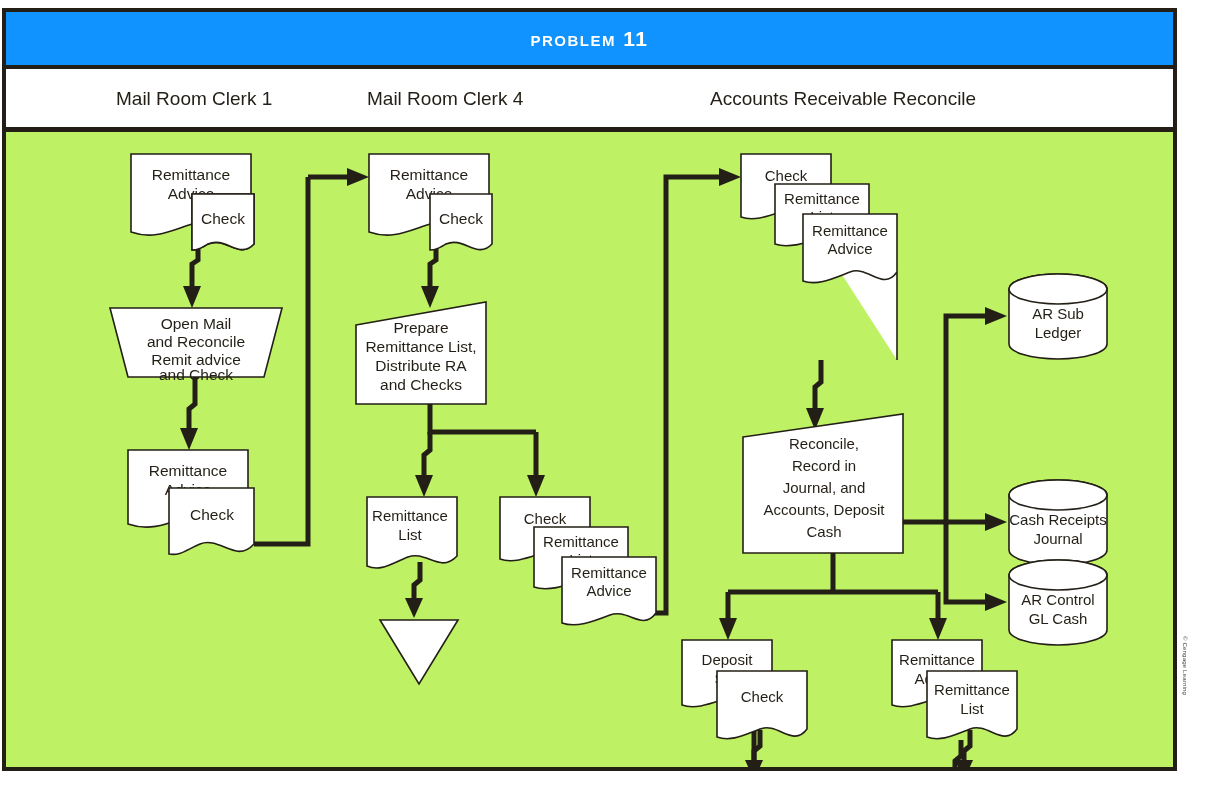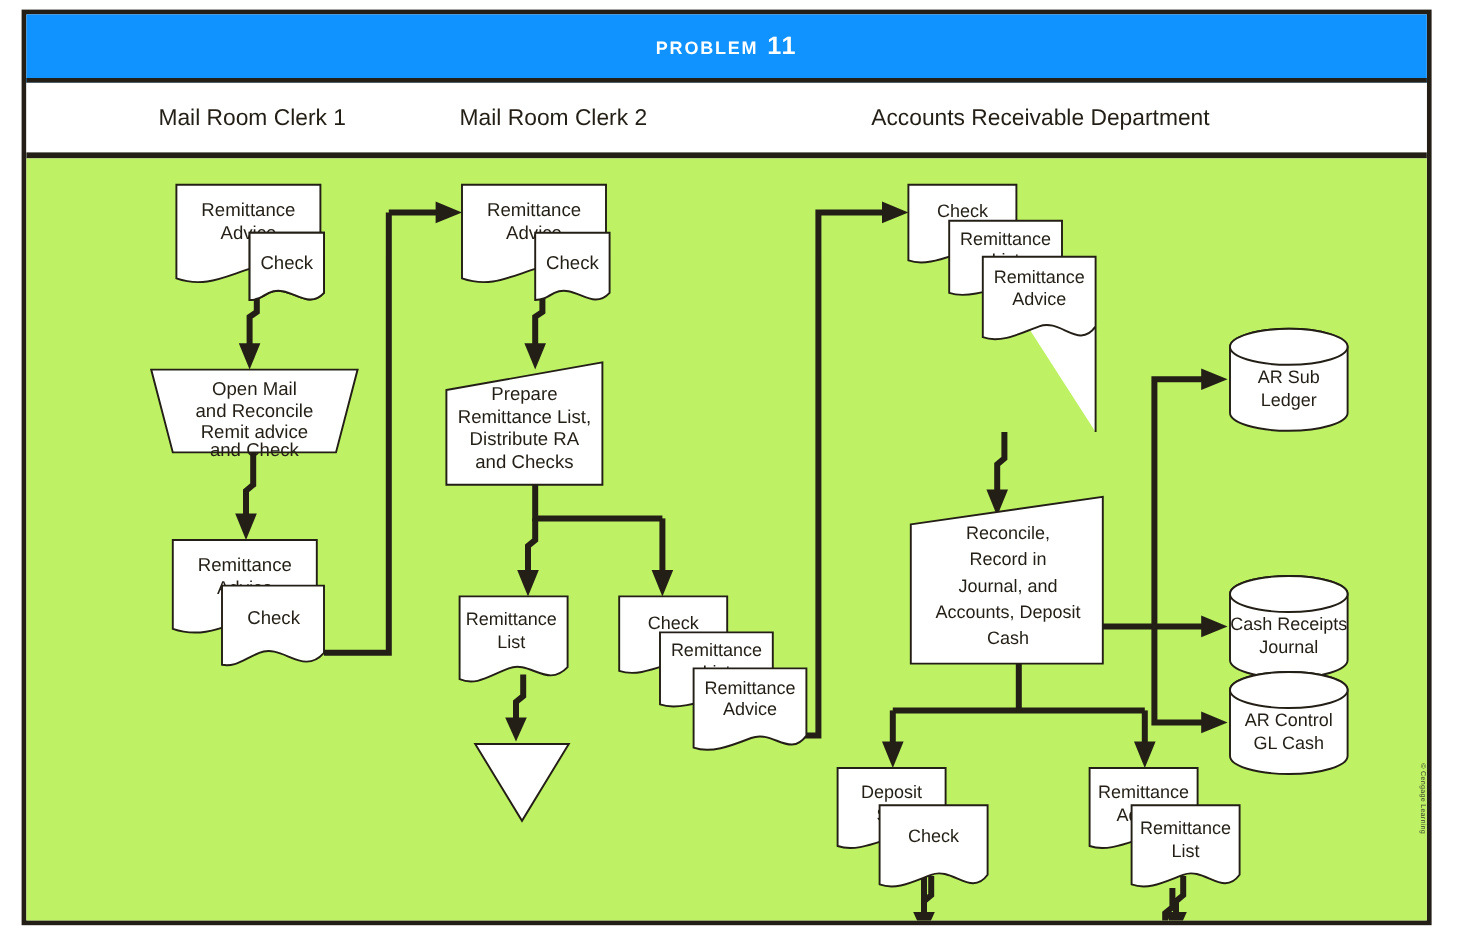--- a/index.html
+++ b/index.html
@@ -11,21 +11,21 @@
   #page {
     position: relative;
     width: 1215px;
     height: 786px;
     background: #ffffff;
     overflow: hidden;
   }
   
   #frame {
     position: absolute;
-    left: 18px;
+    left: 2px;
     top: 8px;
     width: 1175px;
     height: 763px;
     border: 4px solid #231f16;
     box-sizing: border-box;
     background: #ffffff;
   }
   
   #title-bar {
     position: absolute;
@@ -115,22 +115,22 @@
 
 <div id="page">
   <div id="frame">
 
     <div id="title-bar">
       <div id="title-text">Problem 11</div>
     </div>
 
     <div id="col-header">
       <div class="col-label" id="col-label-0">Mail Room Clerk 1</div>
-      <div class="col-label" id="col-label-1">Mail Room Clerk 2</div>
-      <div class="col-label" id="col-label-2">Accounts Receivable Department</div>
+      <div class="col-label" id="col-label-1">Mail Room Clerk 4</div>
+      <div class="col-label" id="col-label-2">Accounts Receivable Reconcile</div>
     </div>
 
     <div id="canvas-wrap">
       <svg id="flow" width="1167" height="639" viewBox="0 0 1167 639" xmlns="http://www.w3.org/2000/svg">
 
         <defs>
 
           <path id="docpath" d="M0,0 H112 V62 C 92,80 78,54 56,62 C 36,69 22,80 0,74 Z"></path>
         </defs>
 

